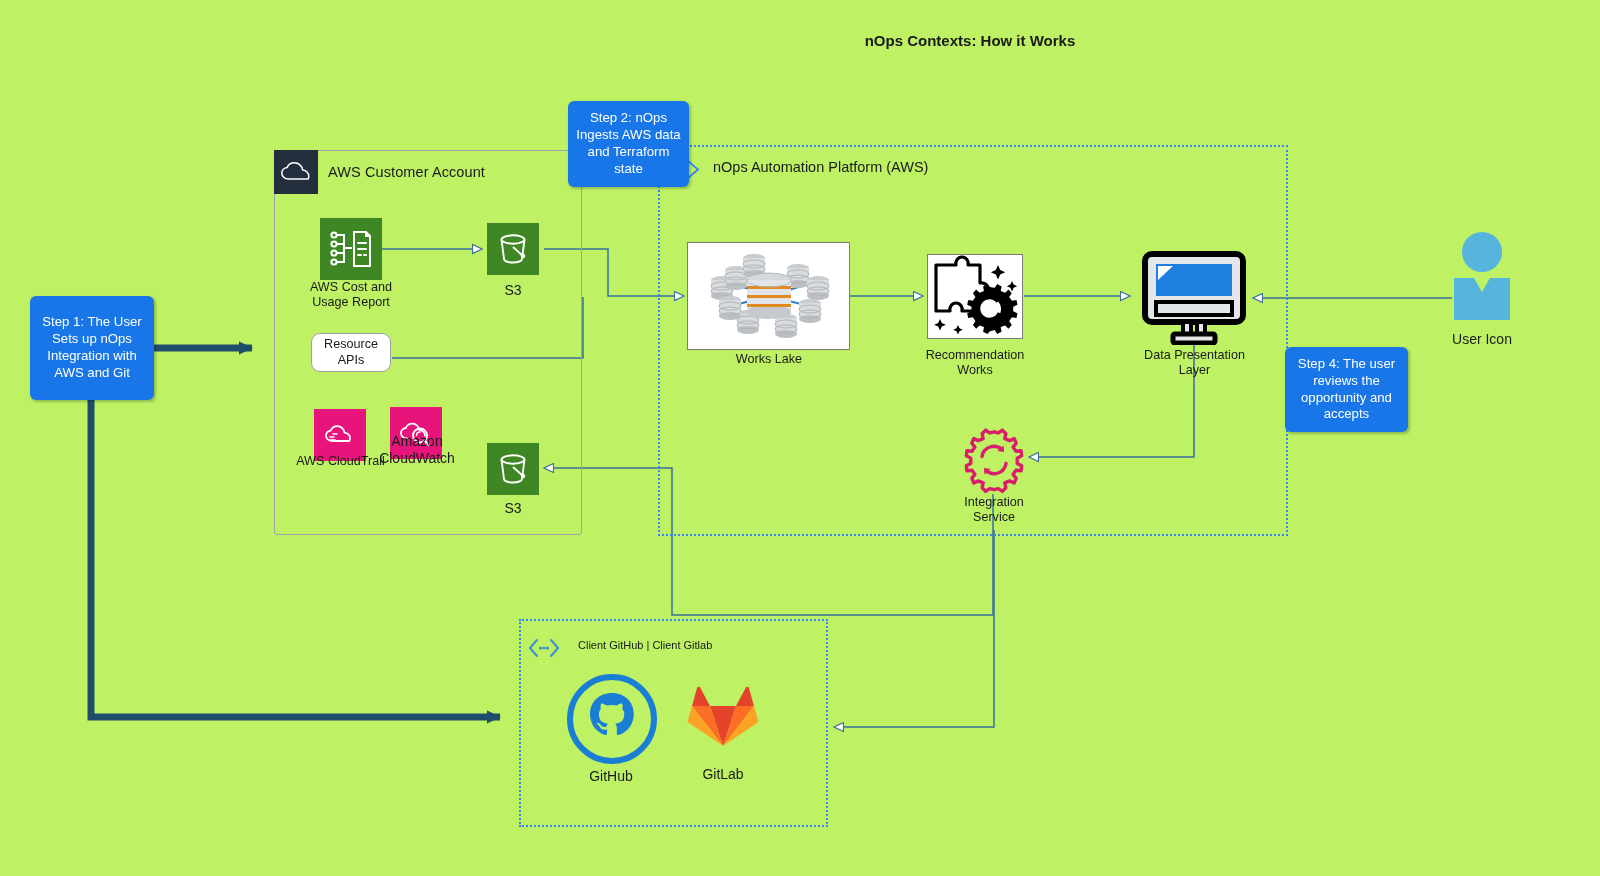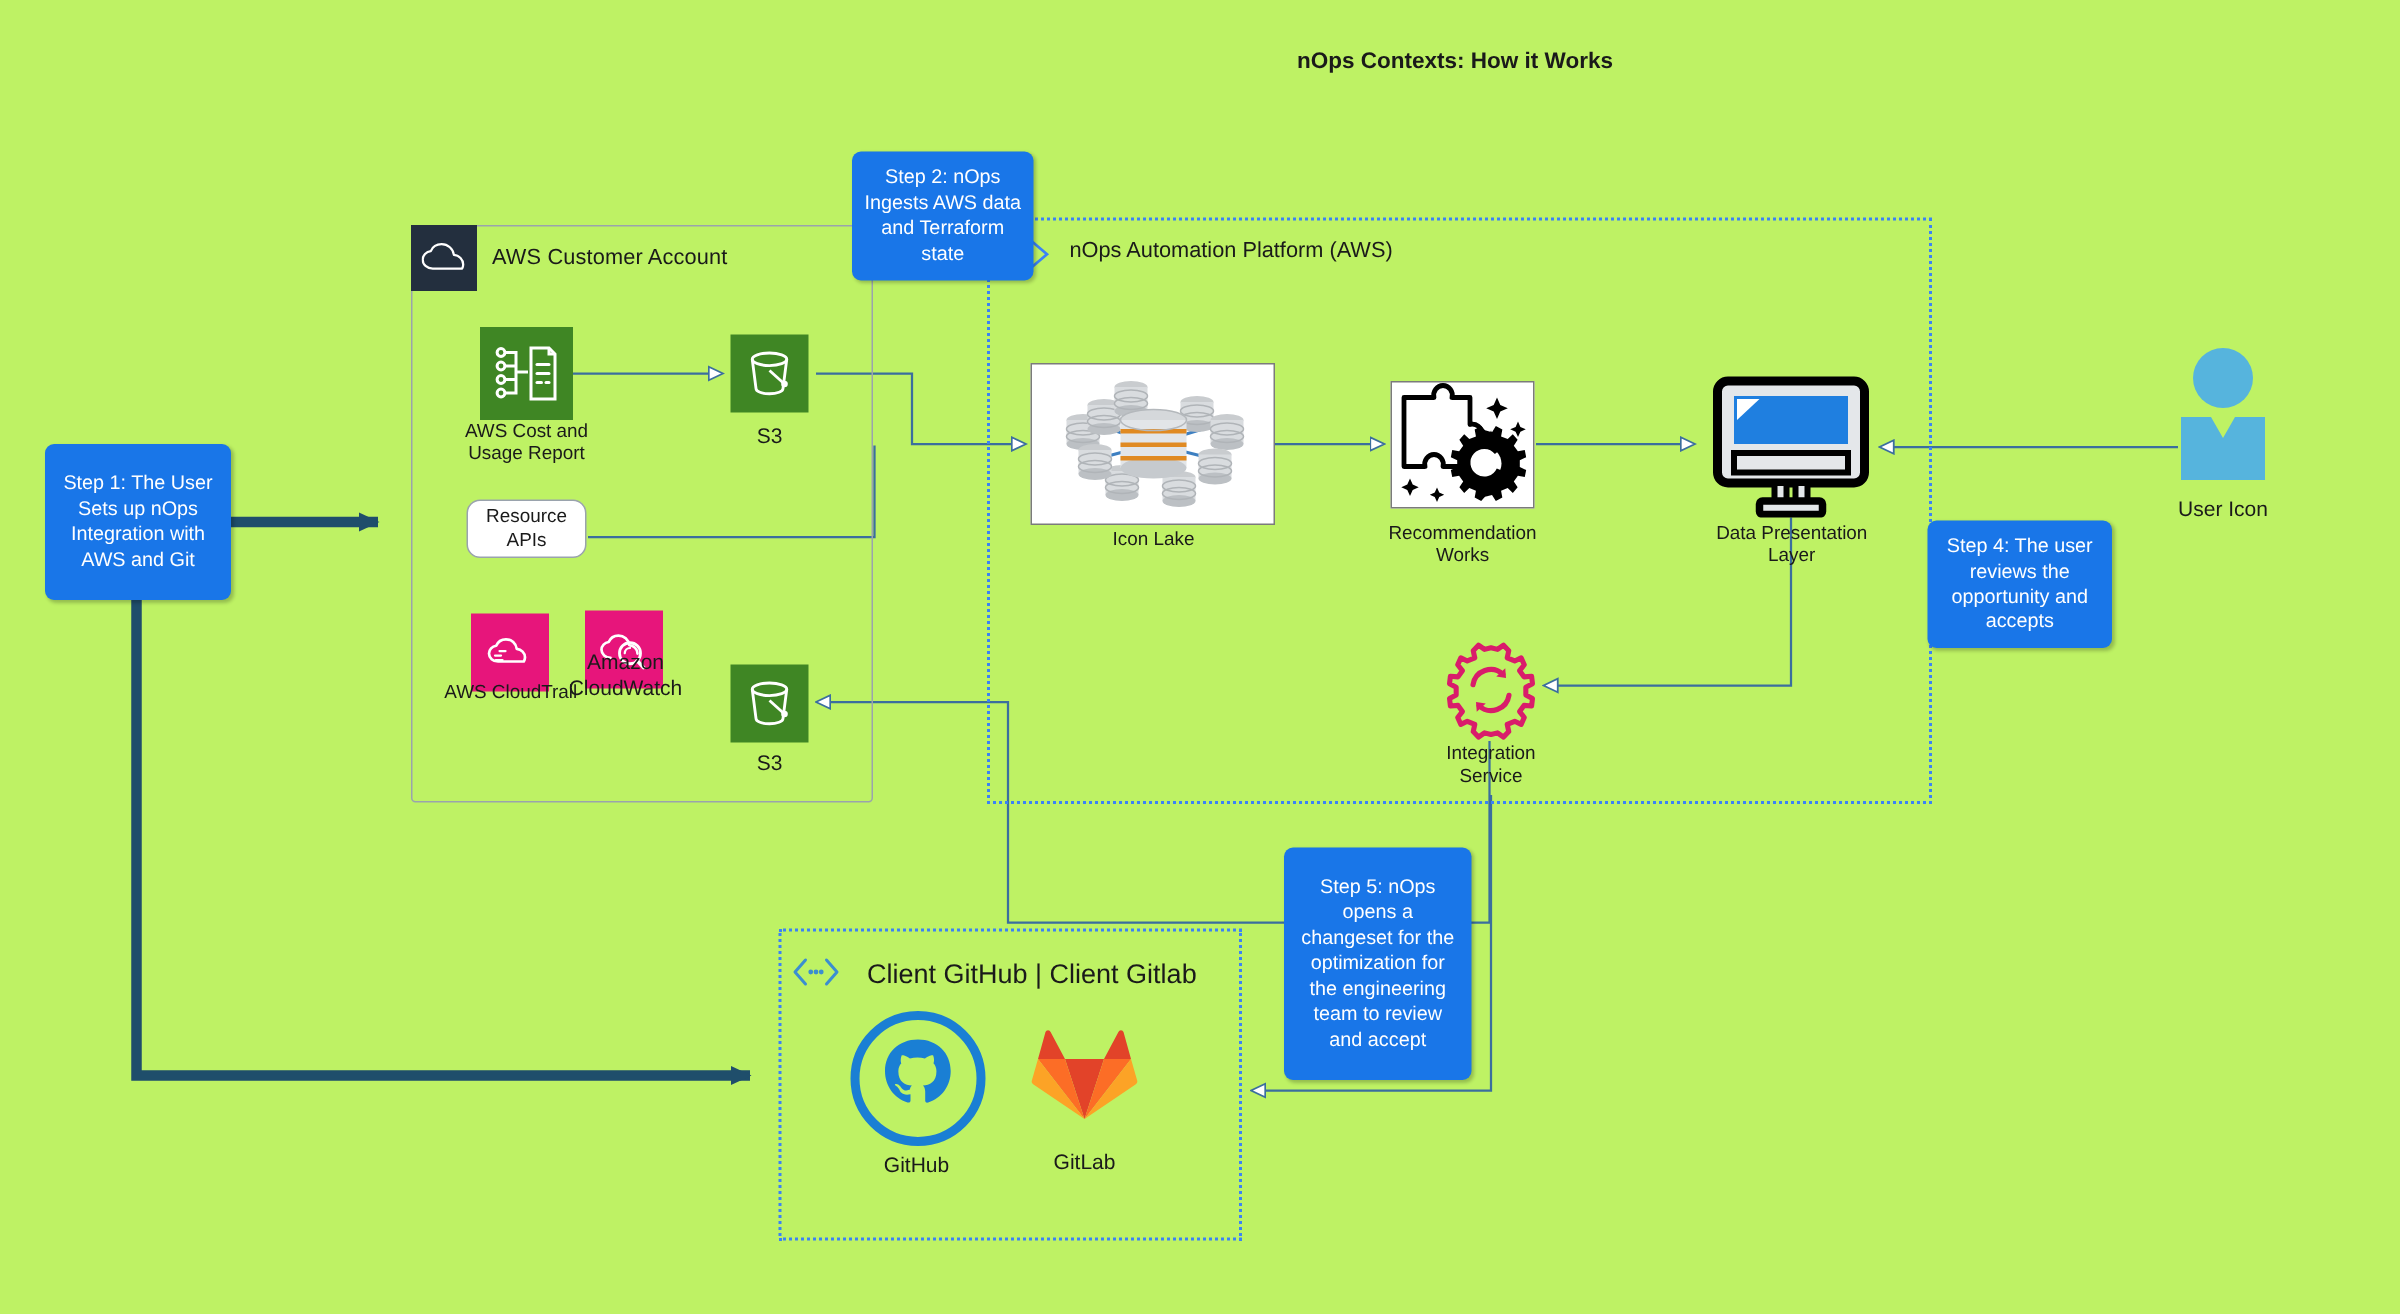--- a/index.html
+++ b/index.html
@@ -43,21 +43,21 @@
     position: absolute; left: 713px; top: 159px;
     font-size: 14.5px; color: #1a1a1a;
   }
 
   .git-box {
     position: absolute; left: 519px; top: 619px; width: 309px; height: 208px;
     border: 2px dotted #3b82f6; background: transparent;
   }
   .git-label {
     position: absolute; left: 578px; top: 639px;
-    font-size: 18px; color: #1a1a1a; white-space: nowrap;
+    font-size: 11px; color: #1a1a1a; white-space: nowrap;
   }
   .git-chevron-icon {
     position: absolute; left: 527px; top: 636px; width: 34px; height: 24px;
   }
 
   
   .step-box {
     position: absolute; background: #1976e8; border-radius: 6px;
     color: #ffffff; font-size: 13.2px; line-height: 1.28;
     display: flex; align-items: center; justify-content: center;
@@ -338,21 +338,21 @@
         <ellipse cx="22" cy="6" rx="22" ry="7" fill="#d5d8db"></ellipse>
         <rect x="0" y="6" width="44" height="32" fill="#e2e5e8"></rect>
         <ellipse cx="22" cy="38" rx="22" ry="7" fill="#c6cace"></ellipse>
         <rect x="0" y="12" width="44" height="3" fill="#e08a22"></rect>
         <rect x="0" y="21" width="44" height="3" fill="#e08a22"></rect>
         <rect x="0" y="30" width="44" height="3" fill="#e08a22"></rect>
         <ellipse cx="22" cy="6" rx="22" ry="7" fill="none" stroke="#b4b8bc"></ellipse>
       </g>
     </svg>
   </div>
-  <div class="node-label" style="left:707px; top:352px; width:124px;">Icon Lake</div>
+  <div class="node-label" style="left:707px; top:352px; width:124px;">Works Lake</div>
 
   <div class="framed-node" style="left:927px; top:254px; width:96px; height:85px;">
     <svg width="94" height="83" viewBox="0 0 94 83">
 
       <path d="M8,10 L28,10 C27,6 30,2 34,2 C38,2 41,6 40,10 L52,10 L52,28
                C56,27 60,30 60,34 C60,38 56,41 52,40 L52,56 L34,56
                C35,52 32,48 28,48 C24,48 21,52 22,56 L8,56 Z" fill="#ffffff" stroke="#000000" stroke-width="3.2" stroke-linejoin="round"></path>
 
       <g transform="translate(62,54)">
         <path d="M0,-26 L5.5,-24.6 L8.5,-29.4 L13.6,-26.6 L12.6,-21.2 L17.8,-19.2
@@ -449,15 +449,14 @@
       <path d="M37,68 L50,28 L68,28 Z" fill="#fc6d26"></path>
       <path d="M68,28 L72,42 A2.5,2.5 0 0 1 71,45 L37,68 Z" fill="#fca326"></path>
       <path d="M68,28 L63,10 A1.8,1.8 0 0 0 59.6,10 L50,28 Z" fill="#e24329"></path>
     </svg>
   </div>
   <div class="node-label lg" style="left:683px; top:766px; width:80px;">GitLab</div>
 
   <div id="step-1" class="step-box">Step 1:  The User Sets up nOps Integration with AWS and Git</div>
   <div id="step-2" class="step-box">Step 2:  nOps Ingests AWS data and Terraform state</div>
   <div id="step-4" class="step-box">Step 4: The user reviews the opportunity and accepts</div>
-  <div id="step-5" class="step-box">Step 5: nOps opens a changeset for the optimization for the engineering team to review and accept</div>
 
 </div>
 
 </body></html>

